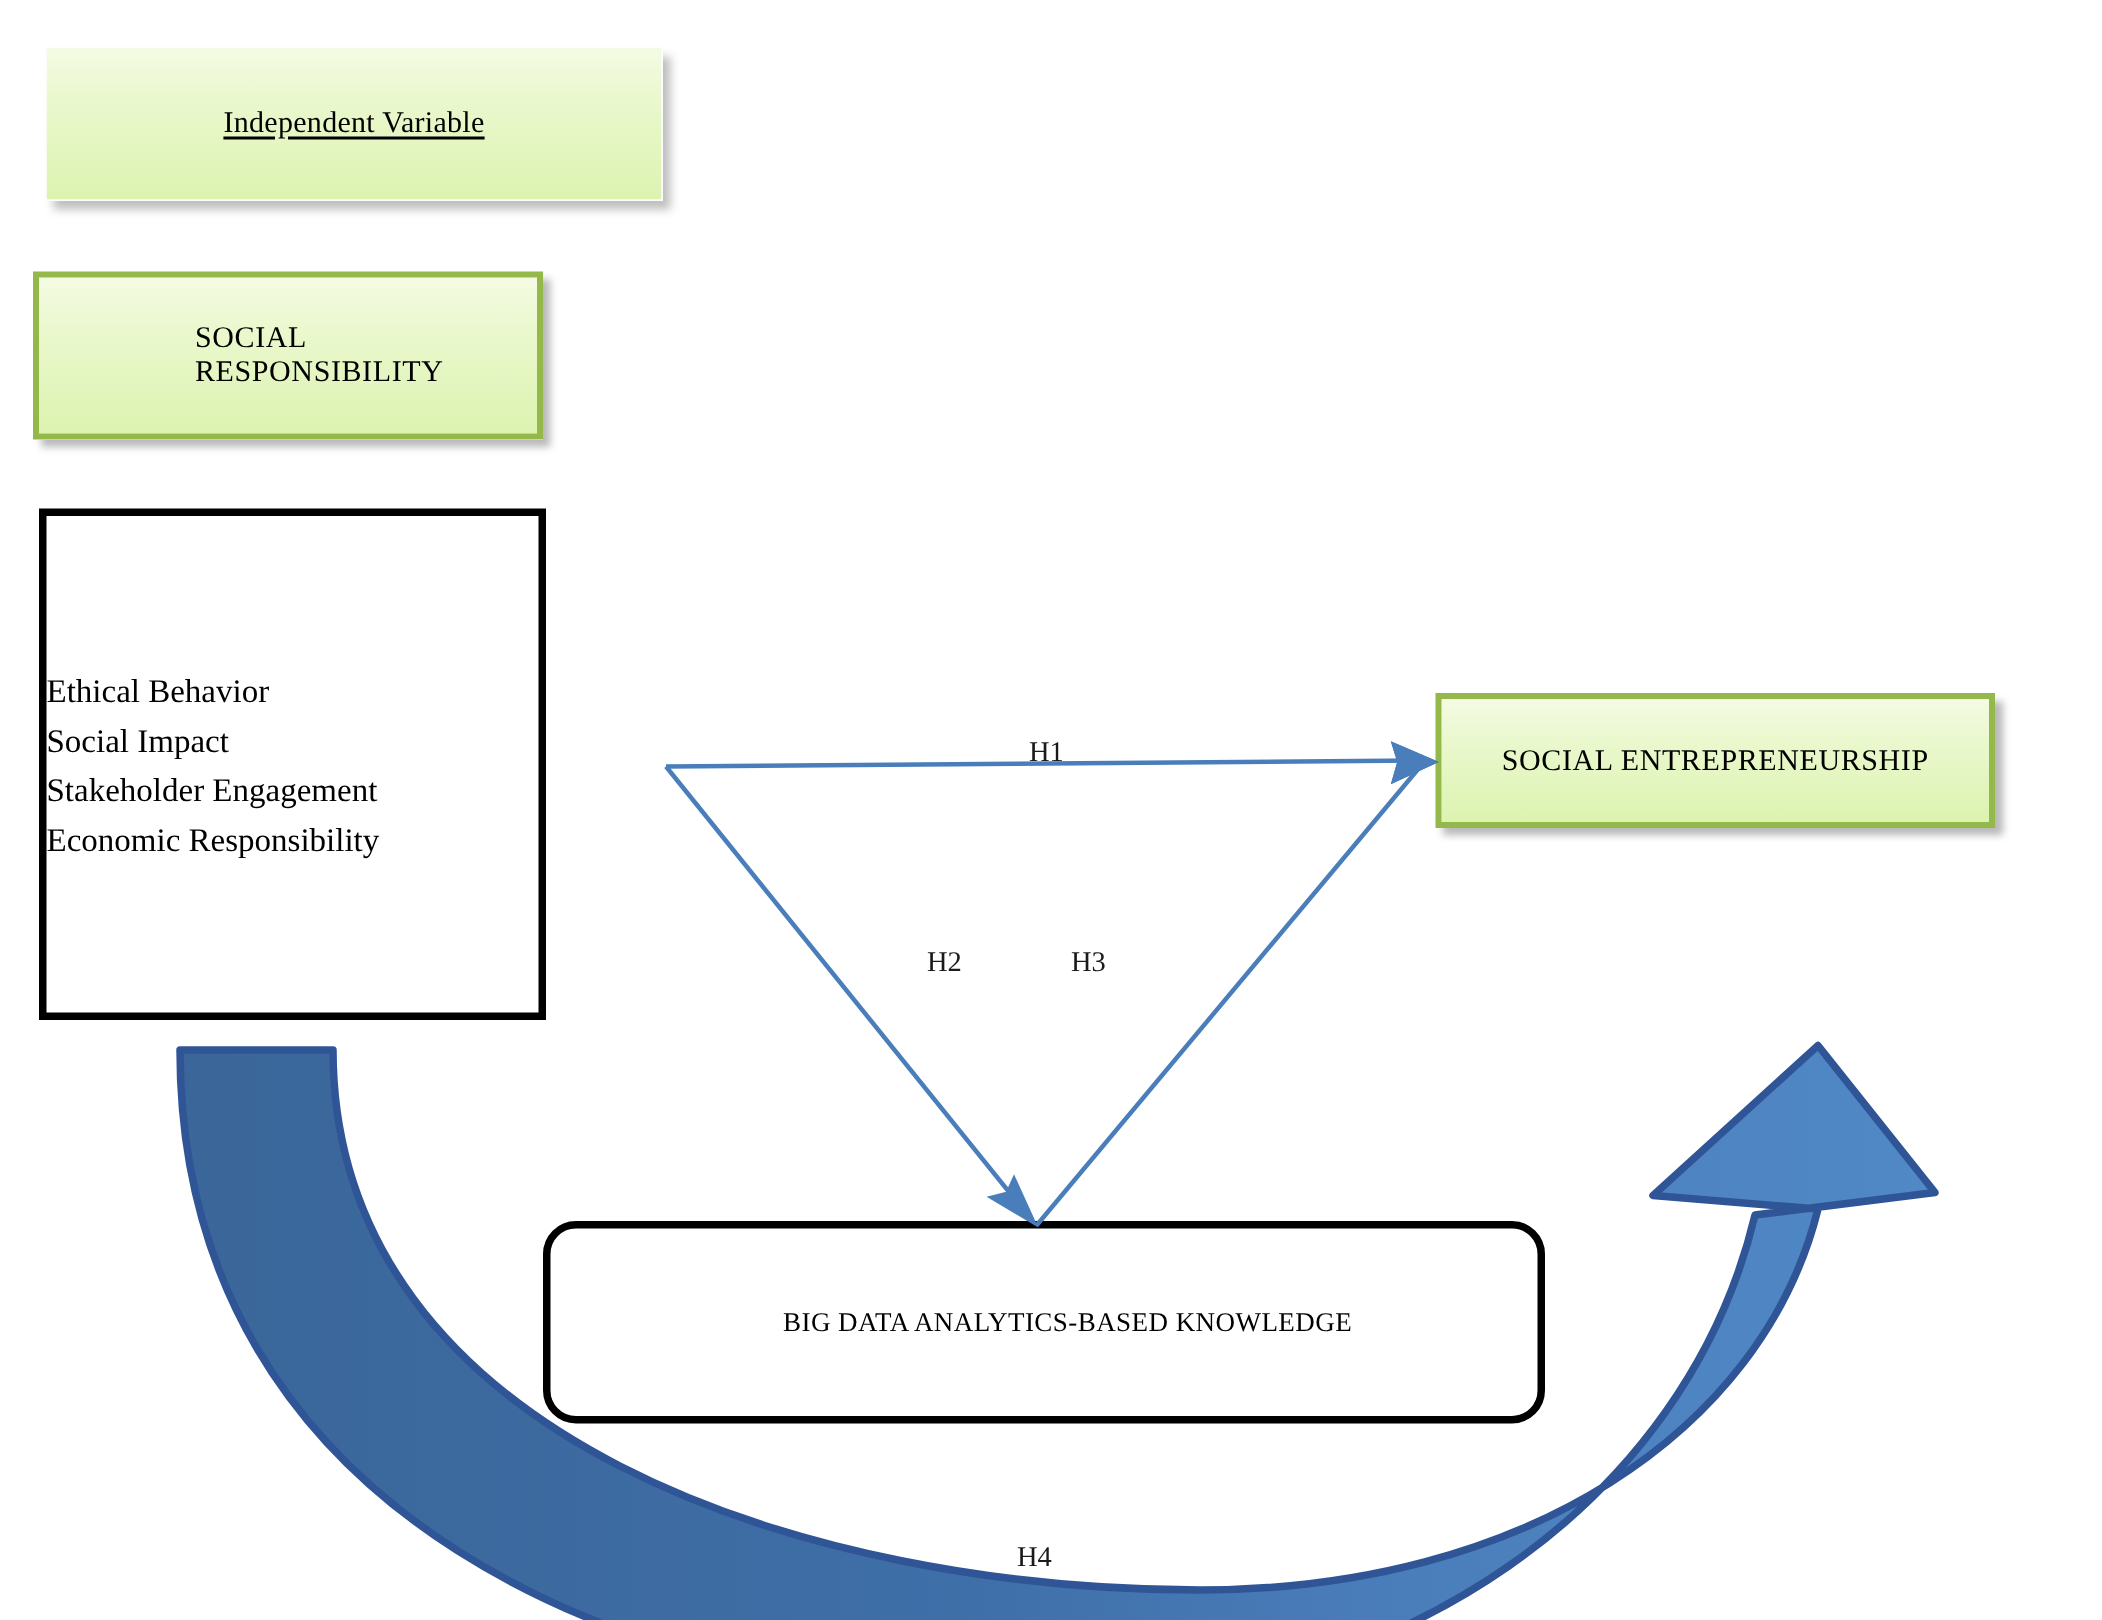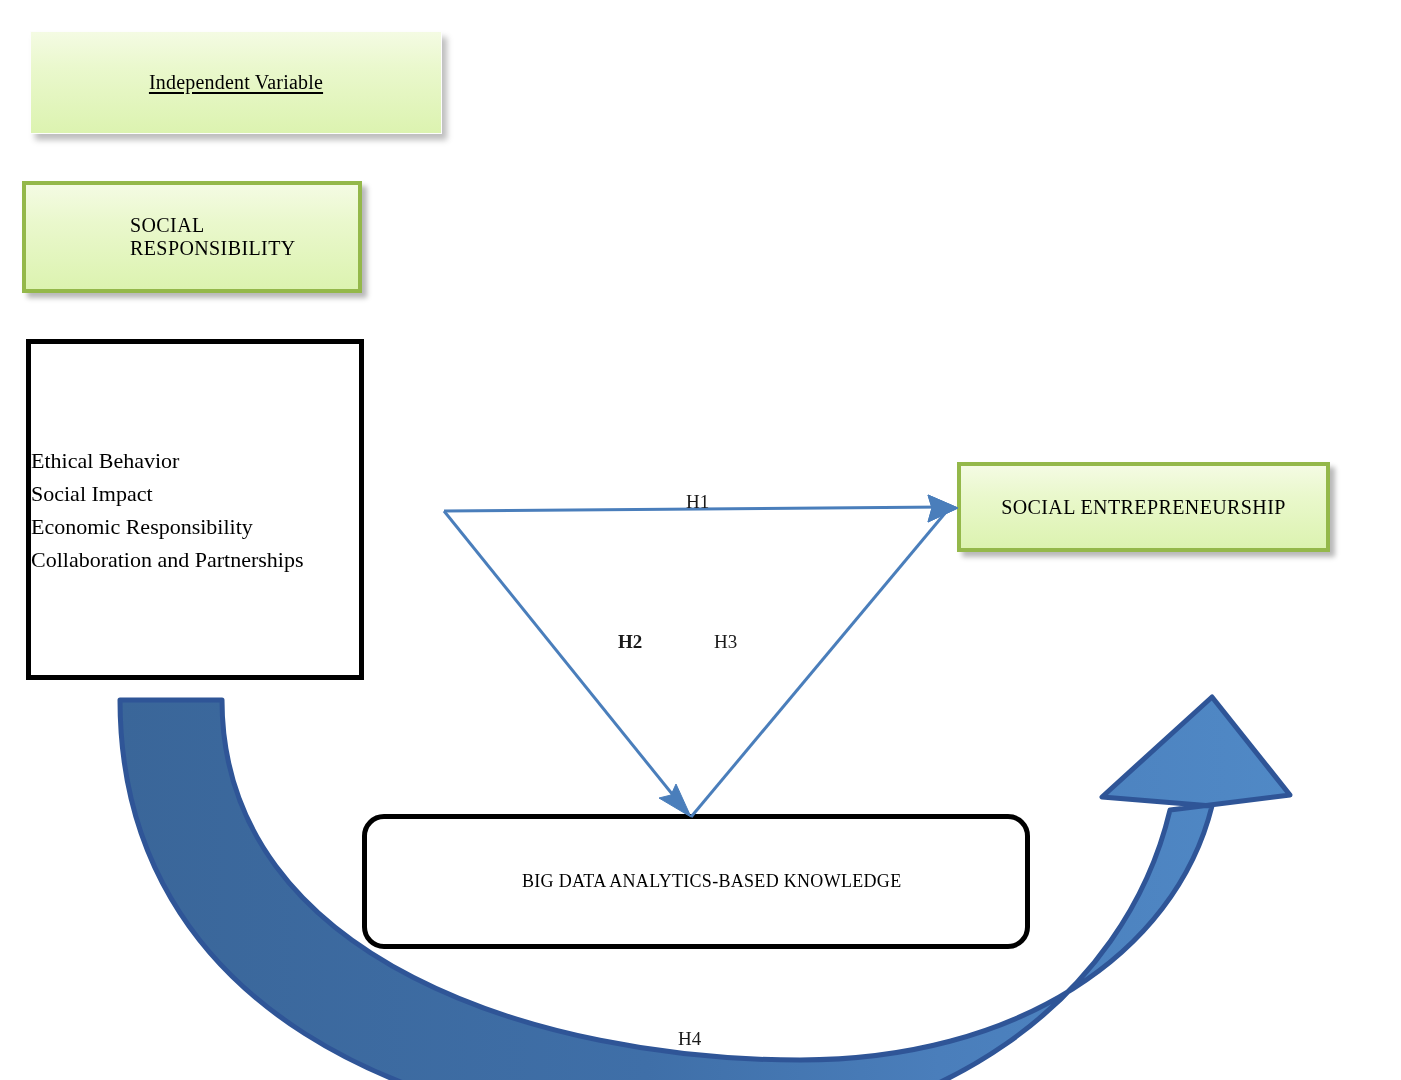--- a/index.html
+++ b/index.html
@@ -121,21 +121,21 @@
   }
 
   
   .hyp-label {
     position: absolute;
     font-size: 19px;
     color: #1a1a1a;
     white-space: nowrap;
   }
   #h1-label { left: 686px; top: 448px; margin-top: 43px; }
-  #h2-label { left: 618px; top: 631px; font-weight: bold; }
+  #h2-label { left: 618px; top: 631px; }
   #h3-label { left: 714px; top: 631px; }
   #h4-label { left: 678px; top: 1028px; }
 
   svg.overlay {
     position: absolute;
     left: 0; top: 0;
     width: 1401px;
     height: 1080px;
     pointer-events: none;
   }
@@ -176,22 +176,22 @@
   </div>
 
 
   <div class="box green-box green-bordered" id="social-responsibility-box">
     <span class="txt">SOCIAL RESPONSIBILITY</span>
   </div>
 
   <div class="box white-box" id="dimensions-box">
     <div class="dim-line">Ethical Behavior</div>
     <div class="dim-line">Social Impact</div>
+    <div class="dim-line">Stakeholder Engagement</div>
     <div class="dim-line">Economic Responsibility</div>
-    <div class="dim-line">Collaboration and Partnerships</div>
   </div>
 
   <div class="box white-box" id="bigdata-box">
     <span class="txt">BIG DATA ANALYTICS-BASED KNOWLEDGE</span>
   </div>
 
   <div class="box green-box green-bordered" id="social-entrepreneurship-box">
     <span class="txt">SOCIAL ENTREPRENEURSHIP</span>
   </div>
 

